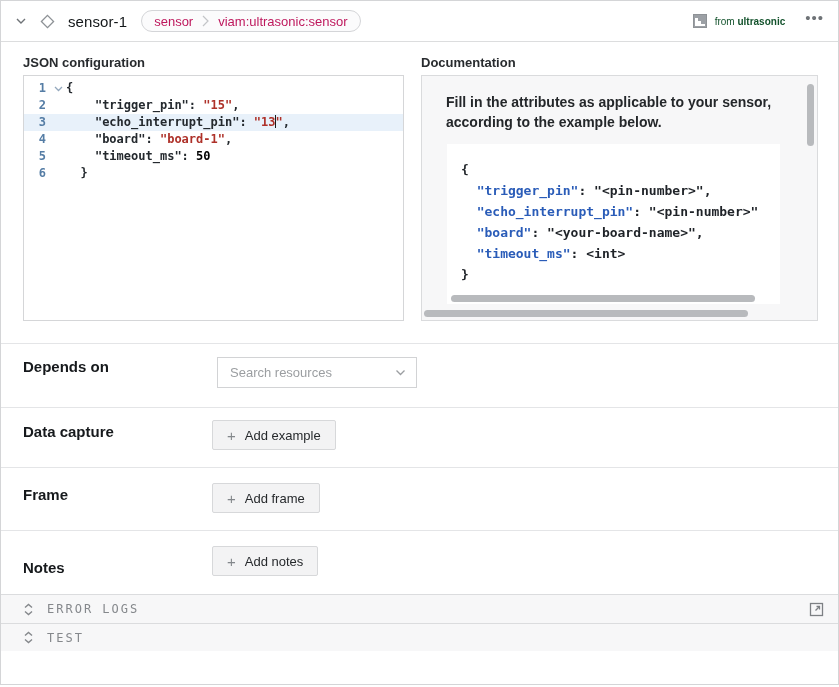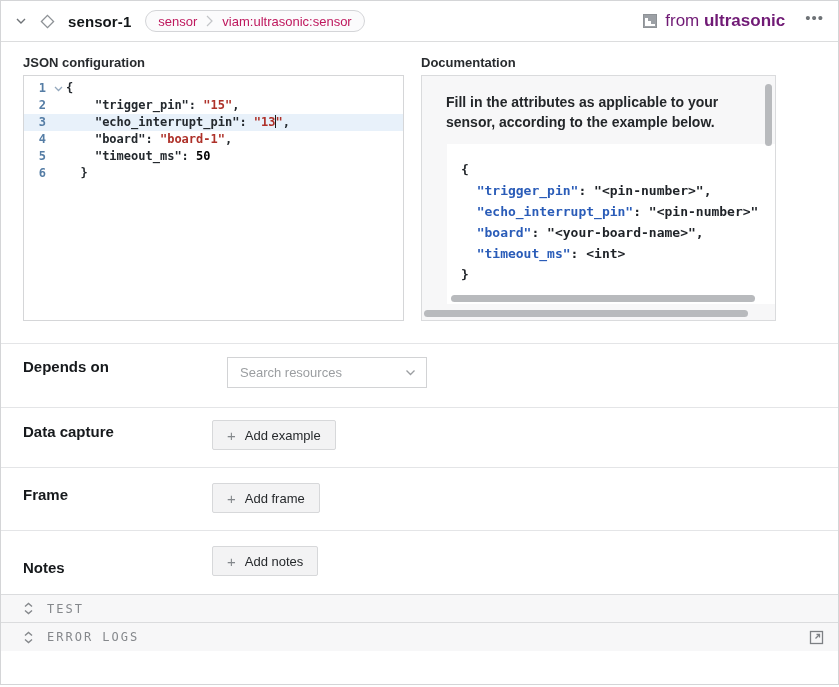--- a/index.html
+++ b/index.html
@@ -3,25 +3,25 @@
 <meta charset="utf-8">
 <style>
   * { box-sizing: border-box; margin: 0; padding: 0; }
   html,body { width: 839px; height: 687px; background: #fff; font-family: "Liberation Sans", sans-serif; }
   .card { position: relative; width: 839px; height: 685px; border: 1px solid #d4d5d7; background: #fff; overflow: hidden; }
 
   
   .topbar { height: 41px; display: flex; align-items: center; padding: 0 14px; border-bottom: 1px solid #dcddde; background: #fff; }
   .topbar .collapse-toggle { display: flex; align-items: center; cursor: pointer; margin-right: 12px; }
   .diamond-wrap { margin-right: 12px; display: flex; align-items: center; }
-  .comp-title { font-size: 15px; font-weight: 700; color: #131719; letter-spacing: .1px; }
+  .comp-title { font-size: 15px; font-weight: 400; color: #131719; letter-spacing: .1px; }
   .badge-pill { display: flex; align-items: center; height: 22px; margin-left: 14px; padding: 0 12px; border: 1px solid #d4d5d8; border-radius: 11px; background: #fbfbfc; font-size: 13px; color: #be185d; gap: 9px; }
   .badge-sep { display: flex; align-items: center; }
   .topbar-right { margin-left: auto; display: flex; align-items: center; }
-  .from-text { font-size: 17px; color: #701a75; margin-left: 8px; }
+  .from-text { font-size: 10px; color: #14532d; margin-left: 8px; }
   .from-text b { font-weight: 700; }
   .menu-dots { margin-left: 20px; color: #6f7377; font-size: 15px; letter-spacing: 1px; cursor: pointer; line-height: 10px; padding-bottom: 6px; }
 
   
   .section-bar { display: flex; align-items: center; padding: 0 14px 0 22px; background: #f7f7f8; font-family: "DejaVu Sans Mono", monospace; font-size: 12px; letter-spacing: 2px; color: #85888c; }
   .section-bar .bar-label { margin-left: 13px; }
   .bar-configure { height: 34px; border-bottom: 1px solid #e4e5e7; }
   .bar-error-logs { height: 29px; border-top: 1px solid #dbdcde; }
   .bar-test { height: 28px; border-top: 1px solid #dbdcde; }
   .bar-spacer { margin-left: auto; display: flex; align-items: center; cursor: pointer; }
@@ -39,39 +39,39 @@
   .cm-gutter { width: 26px; text-align: right; padding-right: 4px; color: #557da5; flex: none; }
   .cm-fold { width: 16px; flex: none; display: flex; align-items: center; justify-content: center; cursor: pointer; }
   .cm-code { white-space: pre; color: #24292e; }
   .tok-key { color: #24292e; }
   .tok-string { color: #ae3129; }
   .tok-number { color: #000000; }
   .tok-plain { color: #24292e; }
   .cm-cursor { display: inline-block; width: 1.5px; height: 13px; background: #1a1a1a; vertical-align: -2px; margin: 0 -0.75px; }
 
   
-  .doc-panel { position: absolute; left: 420px; top: 33px; width: 355px; height: 246px; background: #f7f7f8; border: 1px solid #dadbdd; overflow: hidden; }
+  .doc-panel { position: absolute; left: 420px; top: 33px; width: 397px; height: 246px; background: #f7f7f8; border: 1px solid #dadbdd; overflow: hidden; }
   .doc-intro { margin: 16px 30px 0 24px; font-size: 14px; line-height: 1.45; color: #24272a; }
   .doc-code { position: absolute; left: 25px; top: 68px; width: 333px; height: 160px; background: #fff; padding: 15px 0 0 14px; font-family: "DejaVu Sans Mono", monospace; font-size: 13px; line-height: 21px; overflow: hidden; }
   .doc-code .tok-key { color: #2a5cb8; }
   .doc-code .tok-plain { color: #1f2328; }
   .doc-line { white-space: pre; }
   .scroll-thumb { position: absolute; background: #b8babd; border-radius: 4px; }
   .doc-code-hscroll { left: 4px; bottom: 2px; width: 304px; height: 7px; }
   .doc-panel-vscroll { right: 3px; top: 8px; width: 7px; height: 62px; }
   .doc-panel-hscroll { left: 2px; bottom: 3px; width: 324px; height: 7px; }
 
   
   .form-row { position: relative; border-top: 1px solid #e4e5e7; background: #fff; }
   .row-depends { height: 64px; padding-left: 48px; }
   .row-capture { height: 60px; padding-left: 45px; }
   .row-frame { height: 63px; }
   .row-notes { height: 64px; }
   .row-label { position: absolute; left: 22px; font-size: 15px; font-weight: 600; color: #16191c; }
-  .select-box { position: absolute; left: 226px; top: 13px; width: 200px; height: 31px; border: 1px solid #d2d3d5; background: #fff; display: flex; align-items: center; padding: 0 10px 0 12px; cursor: pointer; }
+  .select-box { position: absolute; left: 216px; top: 13px; width: 200px; height: 31px; border: 1px solid #d2d3d5; background: #fff; display: flex; align-items: center; padding: 0 10px 0 12px; cursor: pointer; }
   .select-placeholder { font-size: 13px; color: #9b9ea1; flex: 1; }
   .add-button { position: absolute; left: 211px; display: flex; align-items: center; height: 30px; padding: 0 14px; background: #f3f3f4; border: 1px solid #d7d8da; border-radius: 2px; font-size: 13px; color: #26292c; cursor: pointer; gap: 9px; }
   .plus-glyph { color: #83878b; font-size: 15px; line-height: 1; }
 
   svg { display: block; }
 </style>
 </head>
 <body>
 
 <div class="card">
@@ -199,40 +199,40 @@
   </div>
 
   <div class="form-row row-notes">
     <div class="row-label" style="top:28px">Notes</div>
     <button class="add-button" style="top:15px">
       <span class="plus-glyph">+</span>
       <span>Add notes</span>
     </button>
   </div>
 
-  <div class="section-bar bar-test">
-    <span>
-      <svg width="11" height="13" viewBox="0 0 11 13">
-          <polyline points="2,4.5 5.5,1.5 9,4.5" fill="none" stroke="#85888c" stroke-width="1.4"></polyline>
-          <polyline points="2,8.5 5.5,11.5 9,8.5" fill="none" stroke="#85888c" stroke-width="1.4"></polyline>
-        </svg>
-    </span>
-    <span class="bar-label">TEST</span>
-  </div>
-
   <div class="section-bar bar-error-logs">
     <span>
       <svg width="11" height="13" viewBox="0 0 11 13">
           <polyline points="2,4.5 5.5,1.5 9,4.5" fill="none" stroke="#85888c" stroke-width="1.4"></polyline>
           <polyline points="2,8.5 5.5,11.5 9,8.5" fill="none" stroke="#85888c" stroke-width="1.4"></polyline>
         </svg>
     </span>
     <span class="bar-label">ERROR LOGS</span>
     <span class="bar-spacer">
       <svg width="15" height="15" viewBox="0 0 15 15">
           <rect x="1.5" y="1.5" width="12" height="12" fill="none" stroke="#7d8084" stroke-width="1.3"></rect>
           <polyline points="6.5,8.5 10.5,4.5" fill="none" stroke="#7d8084" stroke-width="1.3"></polyline>
           <polyline points="7.5,4.5 10.5,4.5 10.5,7.5" fill="none" stroke="#7d8084" stroke-width="1.3"></polyline>
         </svg>
     </span>
   </div>
 
+  <div class="section-bar bar-test">
+    <span>
+      <svg width="11" height="13" viewBox="0 0 11 13">
+          <polyline points="2,4.5 5.5,1.5 9,4.5" fill="none" stroke="#85888c" stroke-width="1.4"></polyline>
+          <polyline points="2,8.5 5.5,11.5 9,8.5" fill="none" stroke="#85888c" stroke-width="1.4"></polyline>
+        </svg>
+    </span>
+    <span class="bar-label">TEST</span>
+  </div>
+
 </div>
 
 </body></html>

